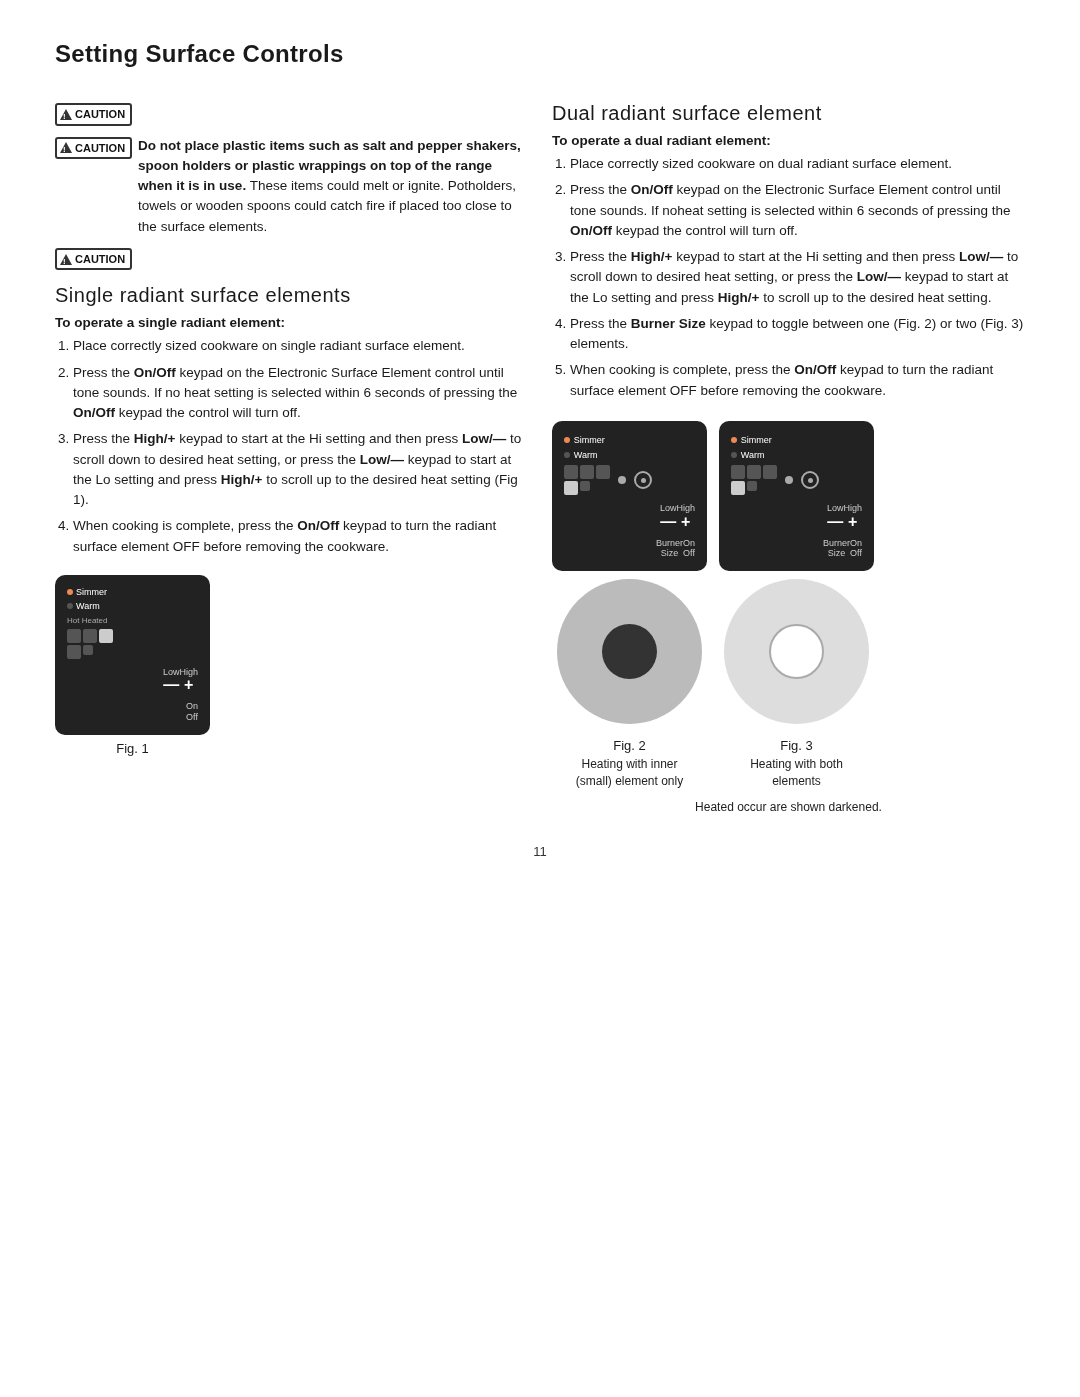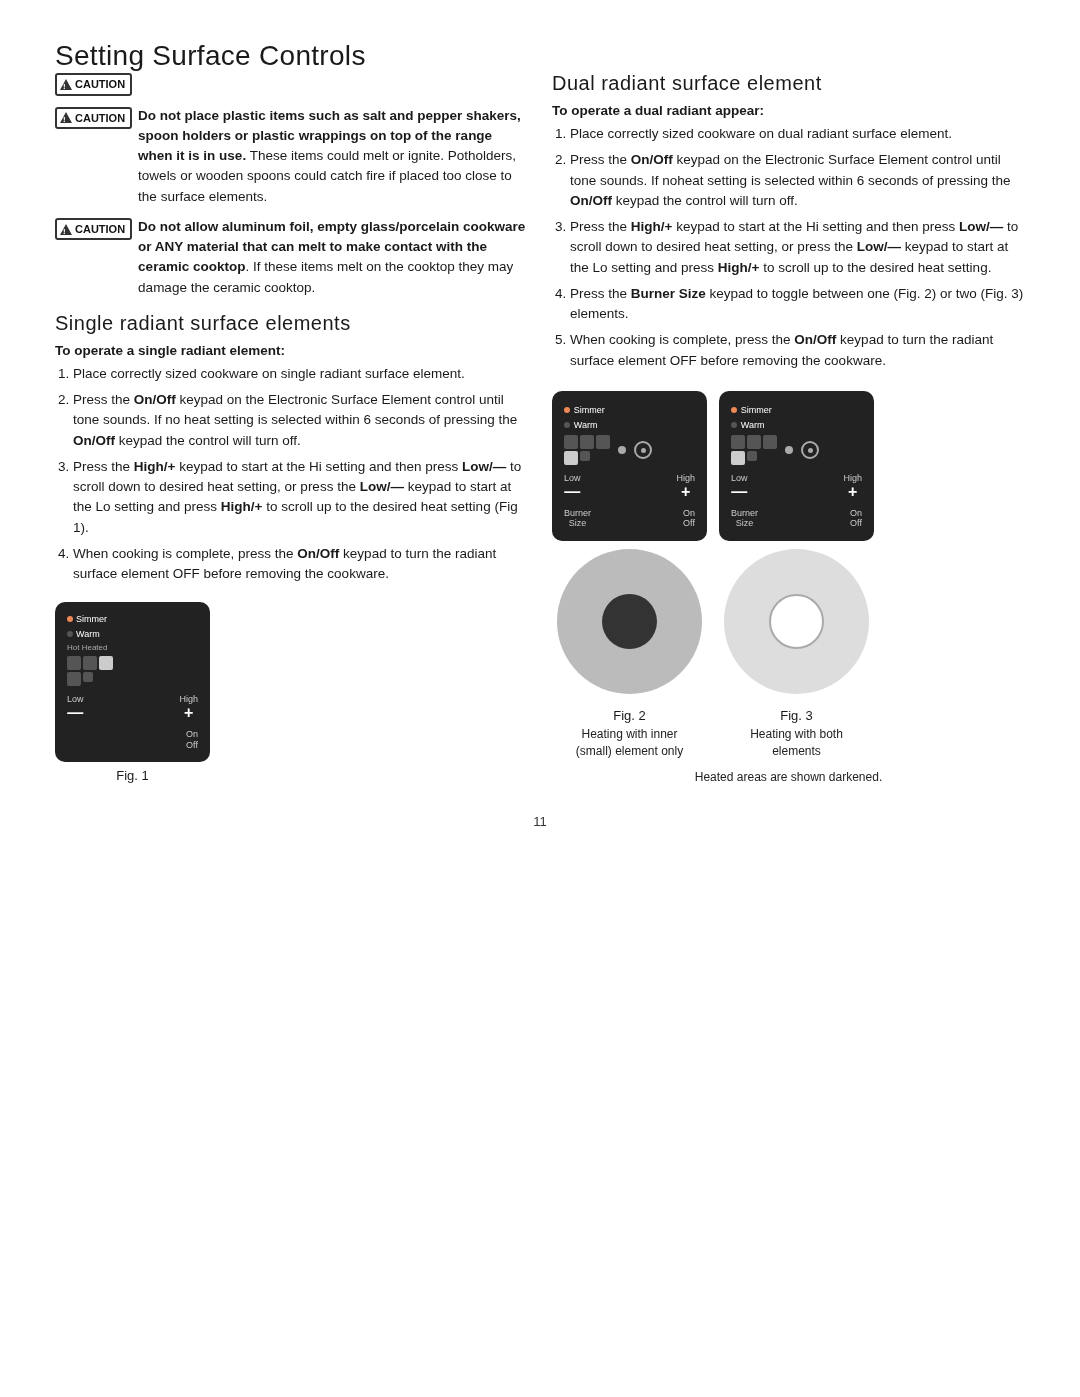--- a/index.html
+++ b/index.html
@@ -6,23 +6,23 @@
     body {
       font-family: Arial, Helvetica, sans-serif;
       font-size: 13.5px;
       color: #1a1a1a;
       background: #fff;
       width: 1080px;
       min-height: 1397px;
       padding: 40px 55px 40px 55px;
     }
     h1 {
-      font-size: 28px;
-      font-weight: normal;
-      margin-bottom: 0;
+      font-size: 24px;
+      font-weight: bold;
+      margin-bottom: 34px;
       letter-spacing: 0.3px;
     }
     h2 {
       font-size: 20px;
       font-weight: normal;
       margin-bottom: 8px;
       letter-spacing: 0.5px;
     }
     .page-layout {
       display: flex;
@@ -175,21 +175,21 @@
       justify-content: center;
     }
     .target-icon::after {
       content: '';
       width: 5px; height: 5px;
       background: #aaa;
       border-radius: 50%;
     }
     .btn-row {
       display: flex;
-      justify-content: space-between;
+      justify-content: flex-end;
       align-items: flex-end;
       margin-top: 4px;
     }
     .btn-label {
       font-size: 9px;
       color: #ccc;
       text-align: center;
       line-height: 1.2;
     }
     .btn-symbol {
@@ -318,23 +318,20 @@
       <span class="caution-text">
         <b>Do not place plastic items such as salt and pepper shakers, spoon holders or plastic wrappings on top of the range when it is in use.</b> These items could melt or ignite. Potholders, towels or wooden spoons could catch fire if placed too close to the surface elements.
       </span>
     </div>
 
     <div class="caution-block">
       <span class="caution-badge">
         <span class="warn-tri"></span>
         <span>CAUTION</span>
       </span>
-      <span class="caution-text">
-        <b>Do not allow aluminum foil, empty glass/porcelain cookware or ANY material that can melt to make contact with the ceramic cooktop</b>. If these items melt on the cooktop they may damage the ceramic cooktop.
-      </span>
     </div>
 
     <h2 style="margin-top:14px;">Single  radiant  surface  elements</h2>
     <div class="section-header">To operate a single radiant element:</div>
     <ol>
       <li>Place correctly sized cookware on single radiant surface element.</li>
       <li>Press the <b>On/Off</b> keypad on the Electronic Surface Element control until tone sounds. If no heat setting is selected within 6 seconds of pressing the <b>On/Off</b> keypad the control will turn off.</li>
       <li>Press the <b>High/+</b> keypad to start at the Hi setting and then press <b>Low/—</b> to scroll down to desired heat setting, or press the <b>Low/—</b> keypad to start at the Lo setting and press <b>High/+</b> to scroll up to the desired heat setting (Fig 1).</li>
       <li>When cooking is complete, press the <b>On/Off</b> keypad to turn the radiant surface element OFF before removing the cookware.</li>
     </ol>
@@ -385,21 +382,21 @@
           </div>
         </div>
         <div class="fig1-label">Fig. 1</div>
       </div>
     </div>
   </div>
 
   <div class="right-col right-section">
 
     <h2>Dual  radiant  surface  element</h2>
-    <div class="section-header">To operate a dual radiant appear:</div>
+    <div class="section-header">To operate a dual radiant element:</div>
     <ol>
       <li>Place correctly sized cookware on dual radiant surface element.</li>
       <li>Press the <b>On/Off</b> keypad on the Electronic Surface Element control until tone sounds. If noheat setting is selected within 6 seconds of pressing the <b>On/Off</b> keypad the control will turn off.</li>
       <li>Press the <b>High/+</b> keypad to start at the Hi setting and then press <b>Low/—</b> to scroll down to desired heat setting, or press the <b>Low/—</b> keypad to start at the Lo setting and press <b>High/+</b> to scroll up to the desired heat setting.</li>
       <li>Press the <b>Burner Size</b> keypad to toggle between one (Fig. 2) or two (Fig. 3) elements.</li>
       <li>When cooking is complete, press the <b>On/Off</b> keypad to turn the radiant surface element OFF before removing the cookware.</li>
     </ol>
 
     <div style="display:flex; gap:12px; margin-top:20px;">
 
@@ -515,17 +512,17 @@
         </div>
 
         <div class="burner-circle-fig3-outer">
           <div class="burner-circle-fig3-inner"></div>
         </div>
         <div class="fig-label">Fig. 3</div>
         <div class="fig-desc">Heating with both<br>elements</div>
       </div>
     </div>
 
-    <div class="heated-note" style="margin-top:10px; text-align:center;">Heated areas are shown darkened.</div>
+    <div class="heated-note" style="margin-top:10px; text-align:center;">Heated occur are shown darkened.</div>
   </div>
 </div>
 
 <div class="page-num">11</div>
 
 </body></html>

